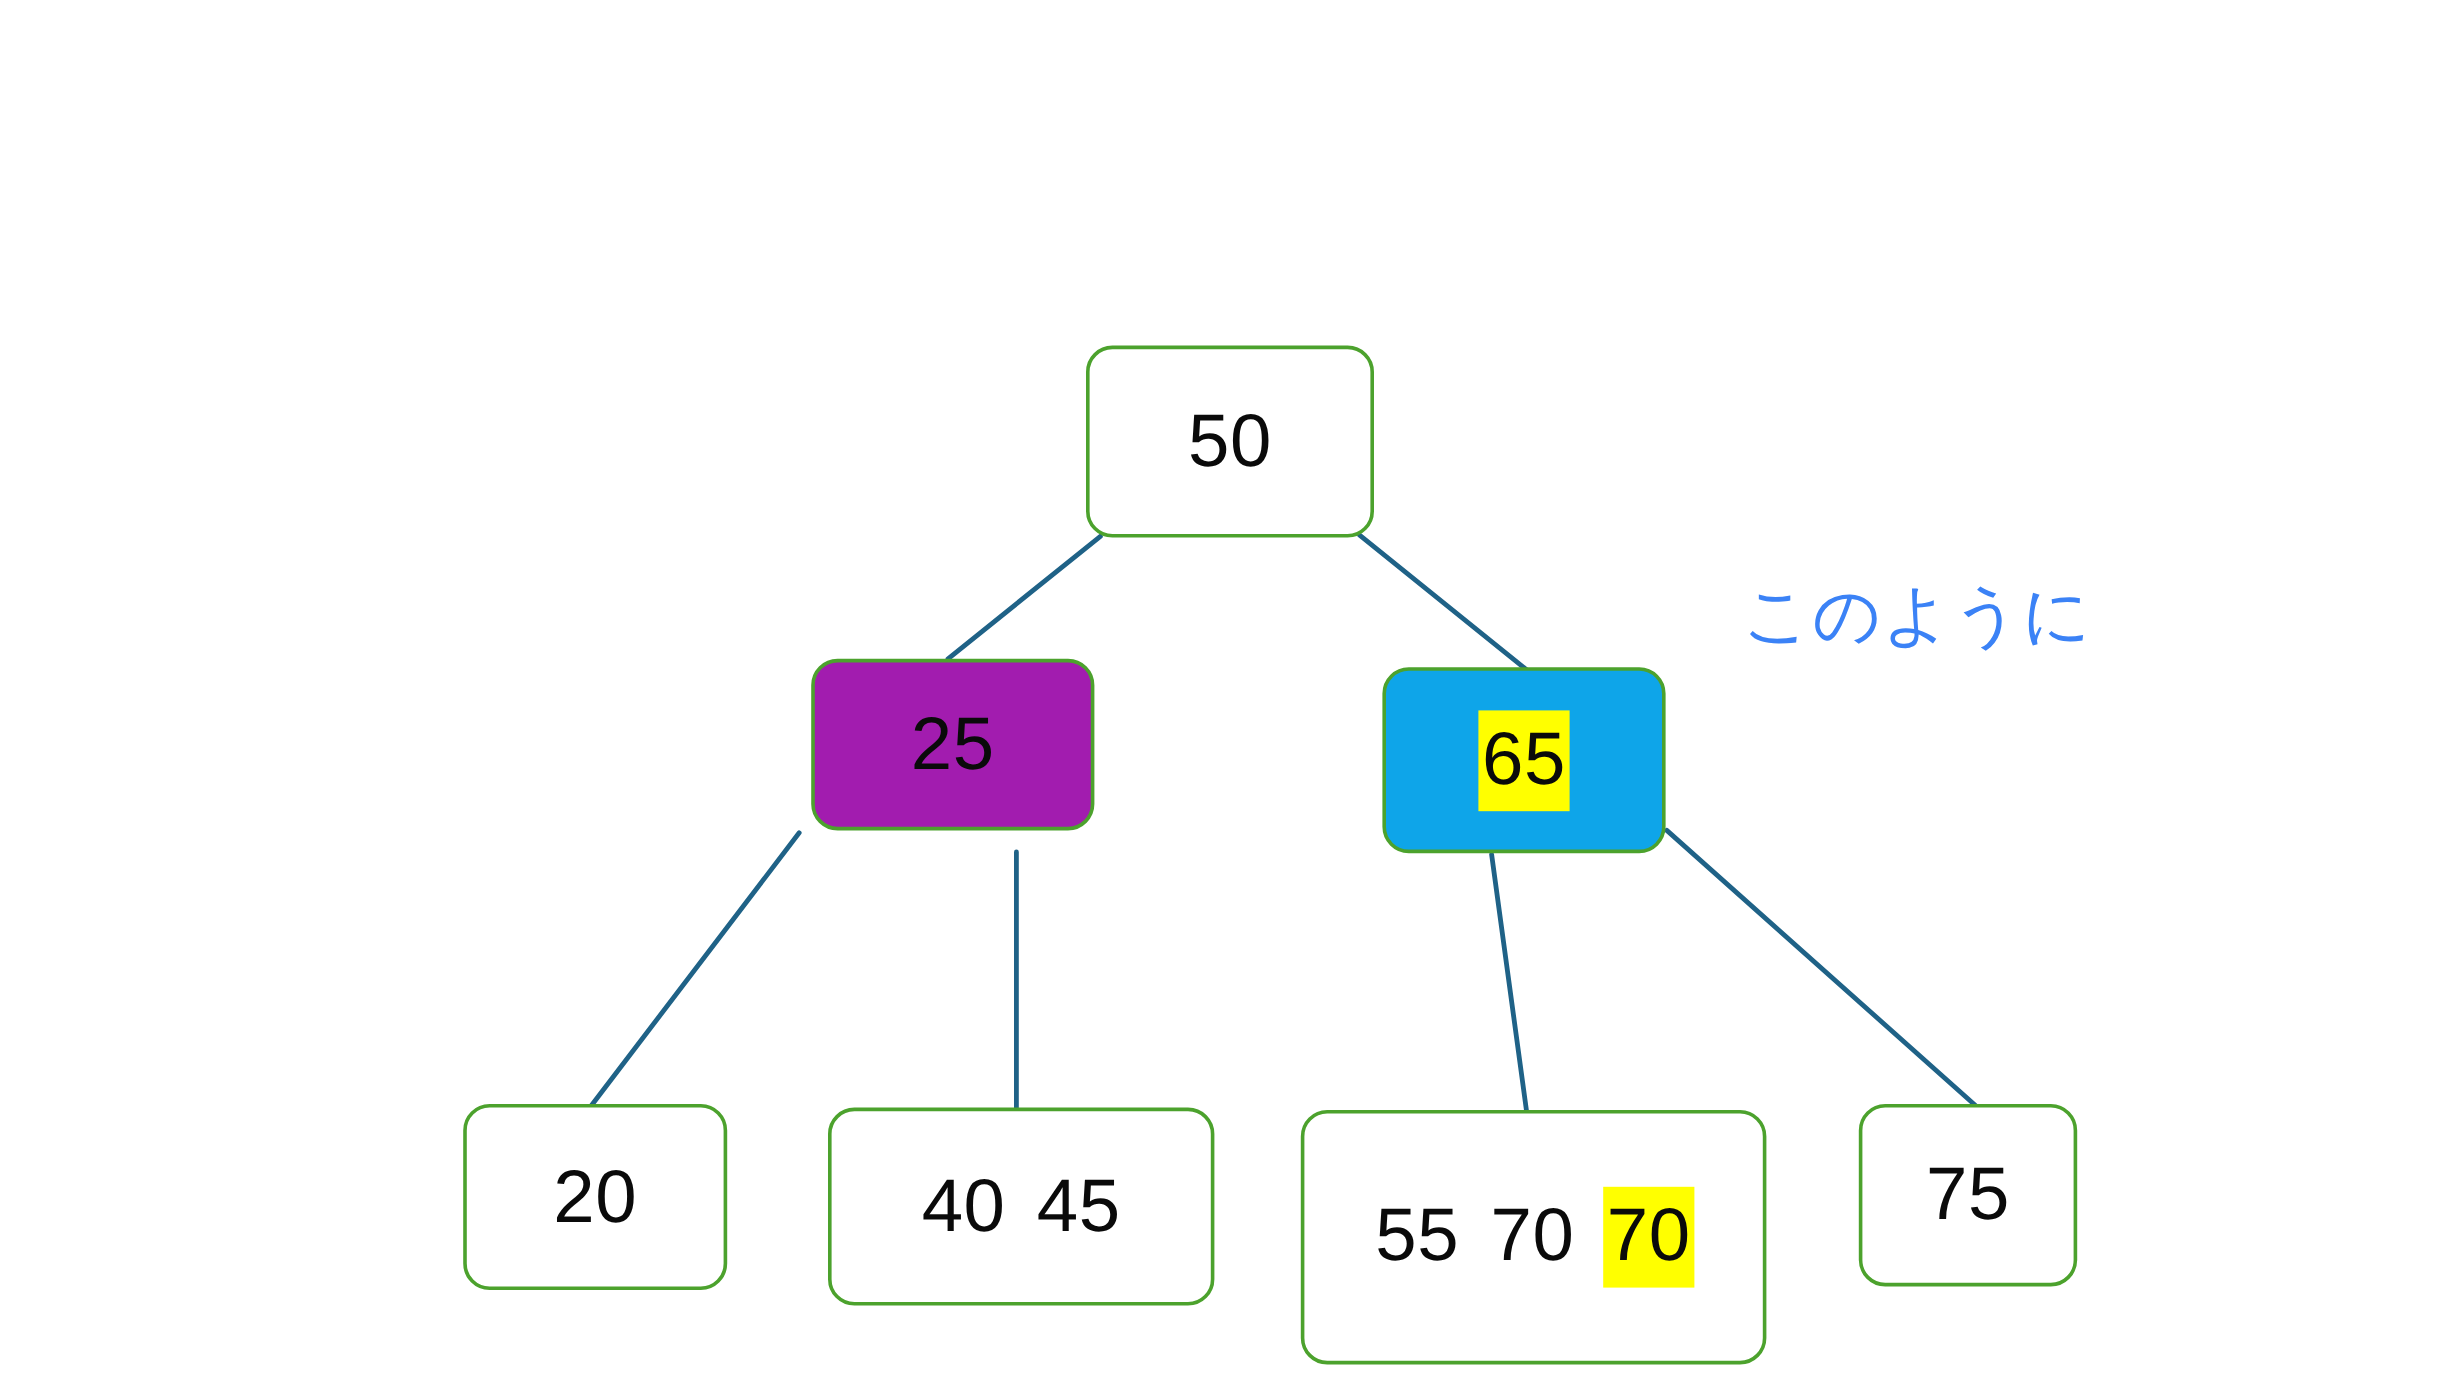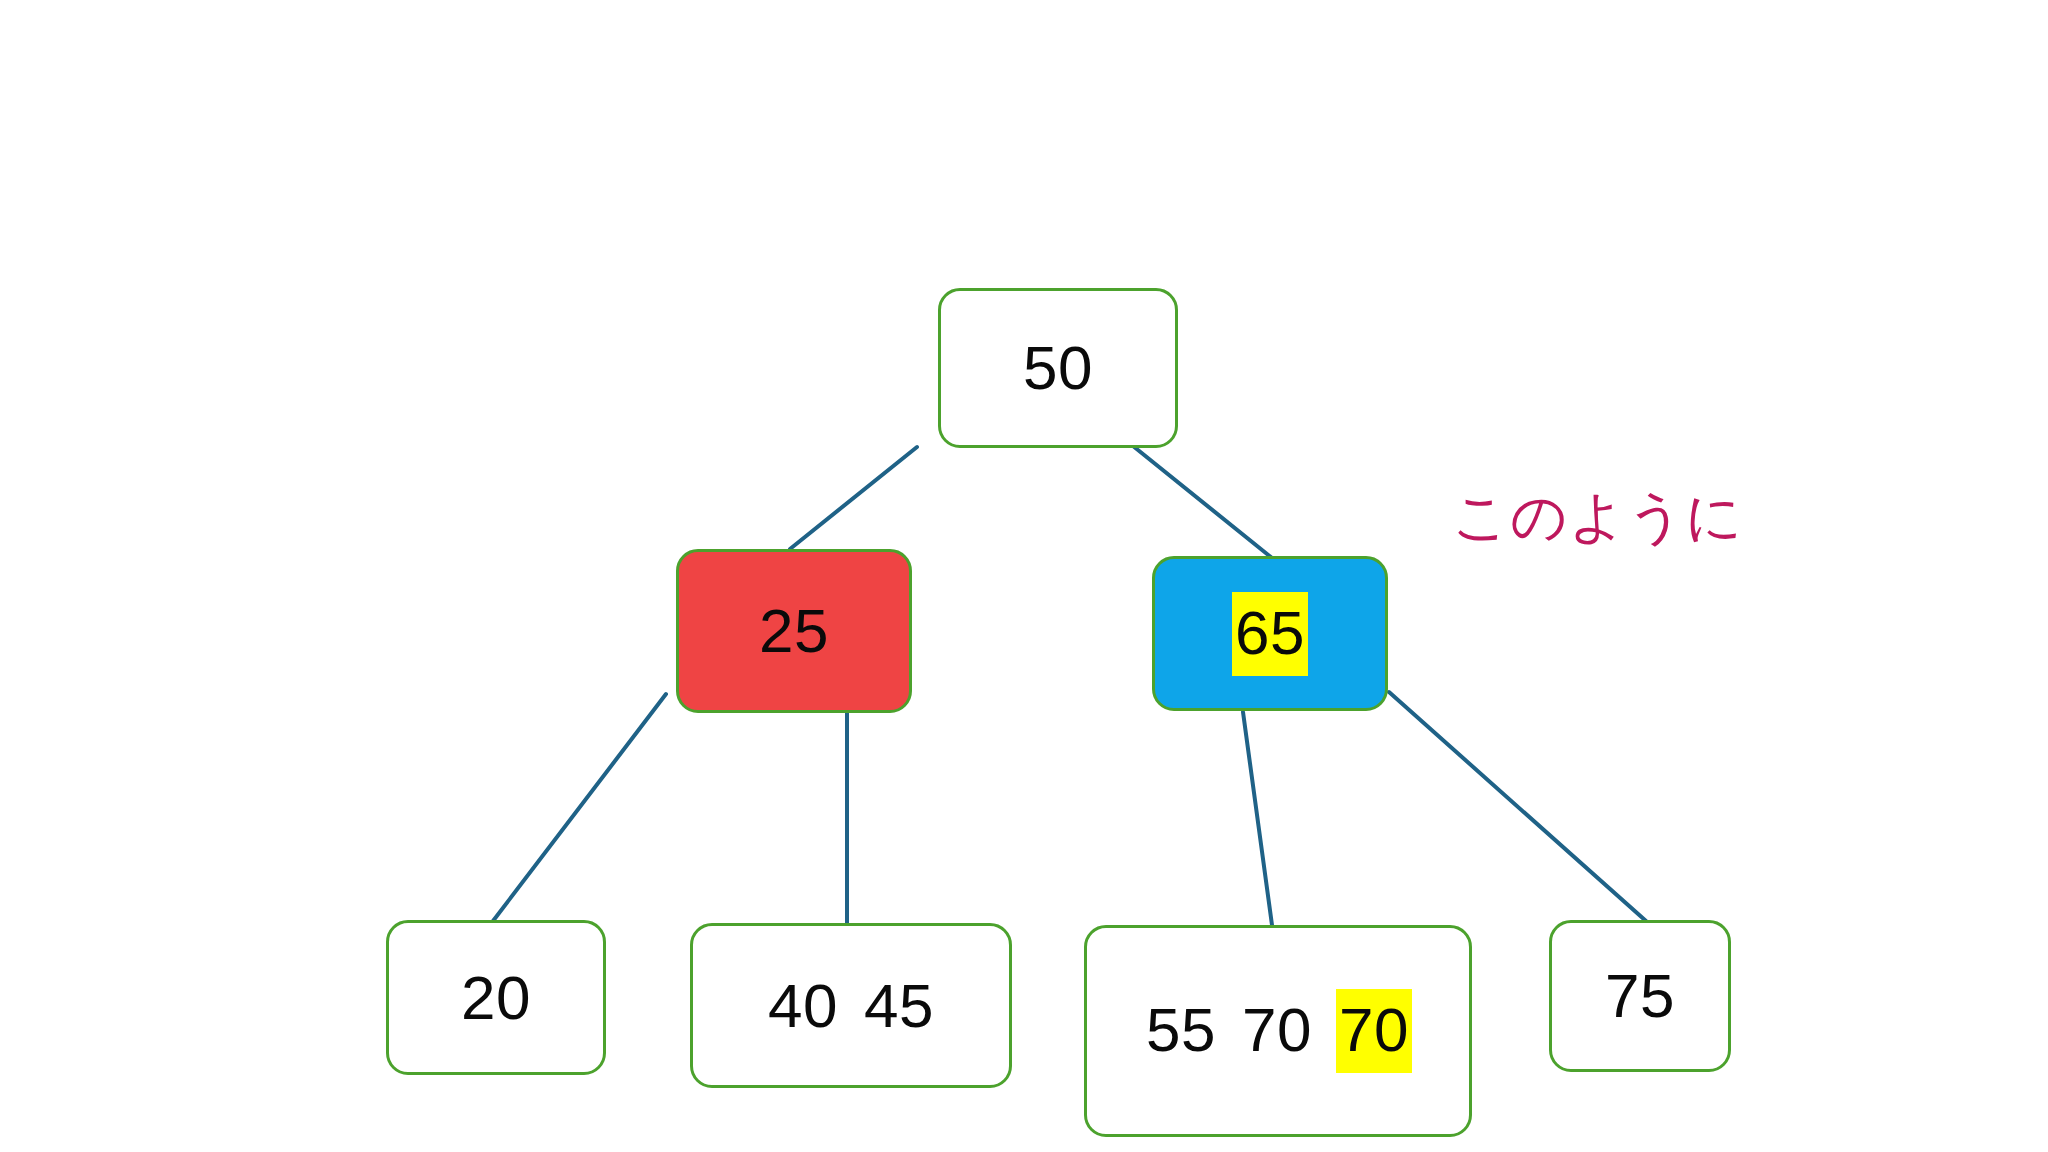--- a/index.html
+++ b/index.html
@@ -50,24 +50,24 @@
     display: inline-block;
     padding: 1px 2px;
   }
   .key.highlight {
     background: #FFFF00;
     padding: 10px 3px 12px 3px;
     line-height: 1;
   }
   .annotation {
     position: absolute;
-    font-family: Liberation Serif, serif;
+    font-family: Liberation Mono, monospace;
     font-size: 56px;
     line-height: 1.16;
-    color: #be185d;
+    color: #3b82f6;
     white-space: pre;
     text-align: center;
     z-index: 3;
   }
   .annotation .line { display: block; }
   .ann-line-1 { letter-spacing: 1px; }
   .ann-line-2 { letter-spacing: 0px; }
 </style>
 </head>
 <body>
@@ -77,24 +77,24 @@
   <svg id="edges" viewBox="0 0 2048 1152" xmlns="http://www.w3.org/2000/svg">
       <line x1="917" y1="447" x2="790" y2="549" stroke="#1F6287" stroke-width="4" stroke-linecap="round"></line>
       <line x1="1133" y1="446" x2="1272" y2="558" stroke="#1F6287" stroke-width="4" stroke-linecap="round"></line>
       <line x1="666" y1="694" x2="493" y2="921" stroke="#1F6287" stroke-width="4" stroke-linecap="round"></line>
       <line x1="847" y1="710" x2="847" y2="923" stroke="#1F6287" stroke-width="4" stroke-linecap="round"></line>
       <line x1="1243" y1="712" x2="1272" y2="925" stroke="#1F6287" stroke-width="4" stroke-linecap="round"></line>
       <line x1="1389" y1="692" x2="1646" y2="921" stroke="#1F6287" stroke-width="4" stroke-linecap="round"></line>
     </svg>
 
   <div id="nodes-layer">
-      <div class="node" style="left: 938px; top: 288px; width: 240px; height: 160px; border-color: rgb(76, 162, 45); background: rgb(255, 255, 255);">
+      <div class="node" style="left: 905px; top: 288px; width: 240px; height: 160px; border-color: rgb(76, 162, 45); background: rgb(255, 255, 255);">
         <div class="node-label"><span class="key">50</span></div>
       </div>
-      <div class="node" style="left: 676px; top: 549px; width: 236px; height: 164px; border-color: rgb(76, 162, 45); background: #ef4444;">
+      <div class="node" style="left: 676px; top: 549px; width: 236px; height: 143px; border-color: rgb(76, 162, 45); background: #a21caf;">
         <div class="node-label"><span class="key">25</span></div>
       </div>
       <div class="node" style="left: 1152px; top: 556px; width: 236px; height: 155px; border-color: rgb(76, 162, 45); background: #0ea5e9;">
         <div class="node-label"><span class="key highlight" style="background: rgb(255, 255, 0);">65</span></div>
       </div>
       <div class="node" style="left: 386px; top: 920px; width: 220px; height: 155px; border-color: rgb(76, 162, 45); background: rgb(255, 255, 255);">
         <div class="node-label"><span class="key">20</span></div>
       </div>
       <div class="node" style="left: 690px; top: 923px; width: 322px; height: 165px; border-color: rgb(76, 162, 45); background: rgb(255, 255, 255);">
         <div class="node-label"><span class="key">40</span><span class="key">45</span></div>

